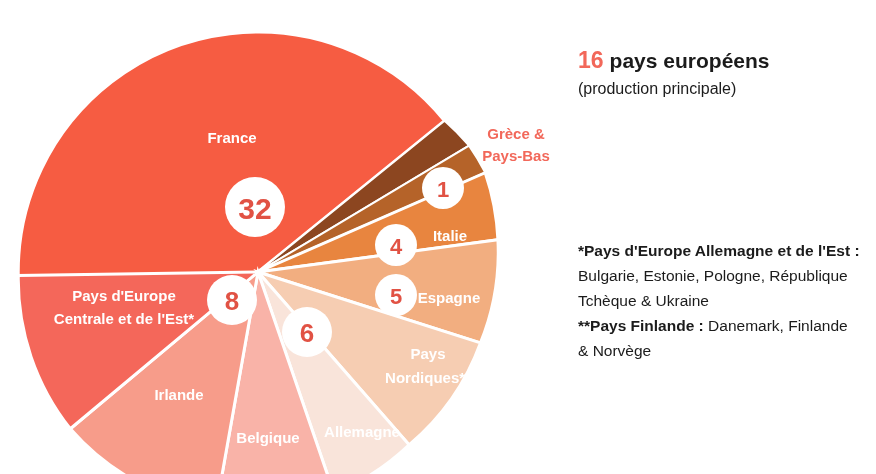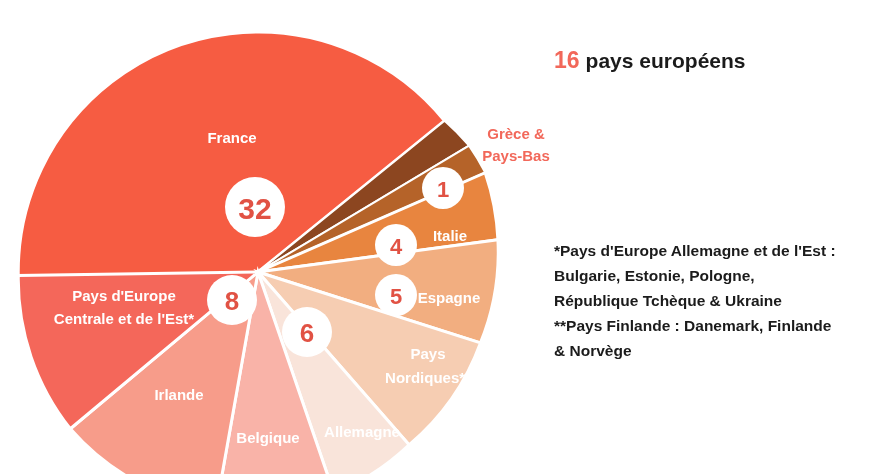--- a/index.html
+++ b/index.html
@@ -39,21 +39,21 @@
     font-family:"Liberation Sans", sans-serif;
     font-weight:bold;
     fill:#E15244;
     text-anchor:middle;
     dominant-baseline:central;
   }
 
   
   #side-panel {
     position:absolute;
-    left:554px; top:0;
+    left:578px; top:0;
     width:298px; height:474px;
   }
 
   #headline-block {
     position:absolute;
     left:0; top:48px;
     width:298px;
   }
   #headline-line1 {
     font-size:21px;
@@ -78,21 +78,21 @@
 
   #notes-block {
     position:absolute;
     left:0; top:238px;
     width:282px;
     font-size:15.5px;
     line-height:25px;
     color:#1b1b1b;
   }
   .note-term { font-weight:bold; }
-  .note-body { font-weight:bold; }
+  .note-body { font-weight:normal; }
   .note { margin:0; }
 </style>
 </head>
 <body>
 
 <div id="page">
 
   <div id="pie-panel">
     <svg id="pie-svg" width="560" height="474" viewBox="0 0 560 474">
 
@@ -176,20 +176,21 @@
       </g>
     </svg>
   </div>
 
   <div id="side-panel">
 
     <div id="headline-block">
       <div id="headline-line1">
         <span id="headline-count">16</span><span>pays européens</span>
       </div>
+      <div id="headline-sub">(production principale)</div>
     </div>
 
     <div id="notes-block">
       <p class="note">
         <span class="note-term">*Pays d'Europe Allemagne et de l'Est :</span>
         <span class="note-body">Bulgarie, Estonie, Pologne, République Tchèque &amp; Ukraine</span>
       </p>
       <p class="note">
         <span class="note-term">**Pays Finlande :</span>
         <span class="note-body">Danemark, Finlande &amp; Norvège</span>

